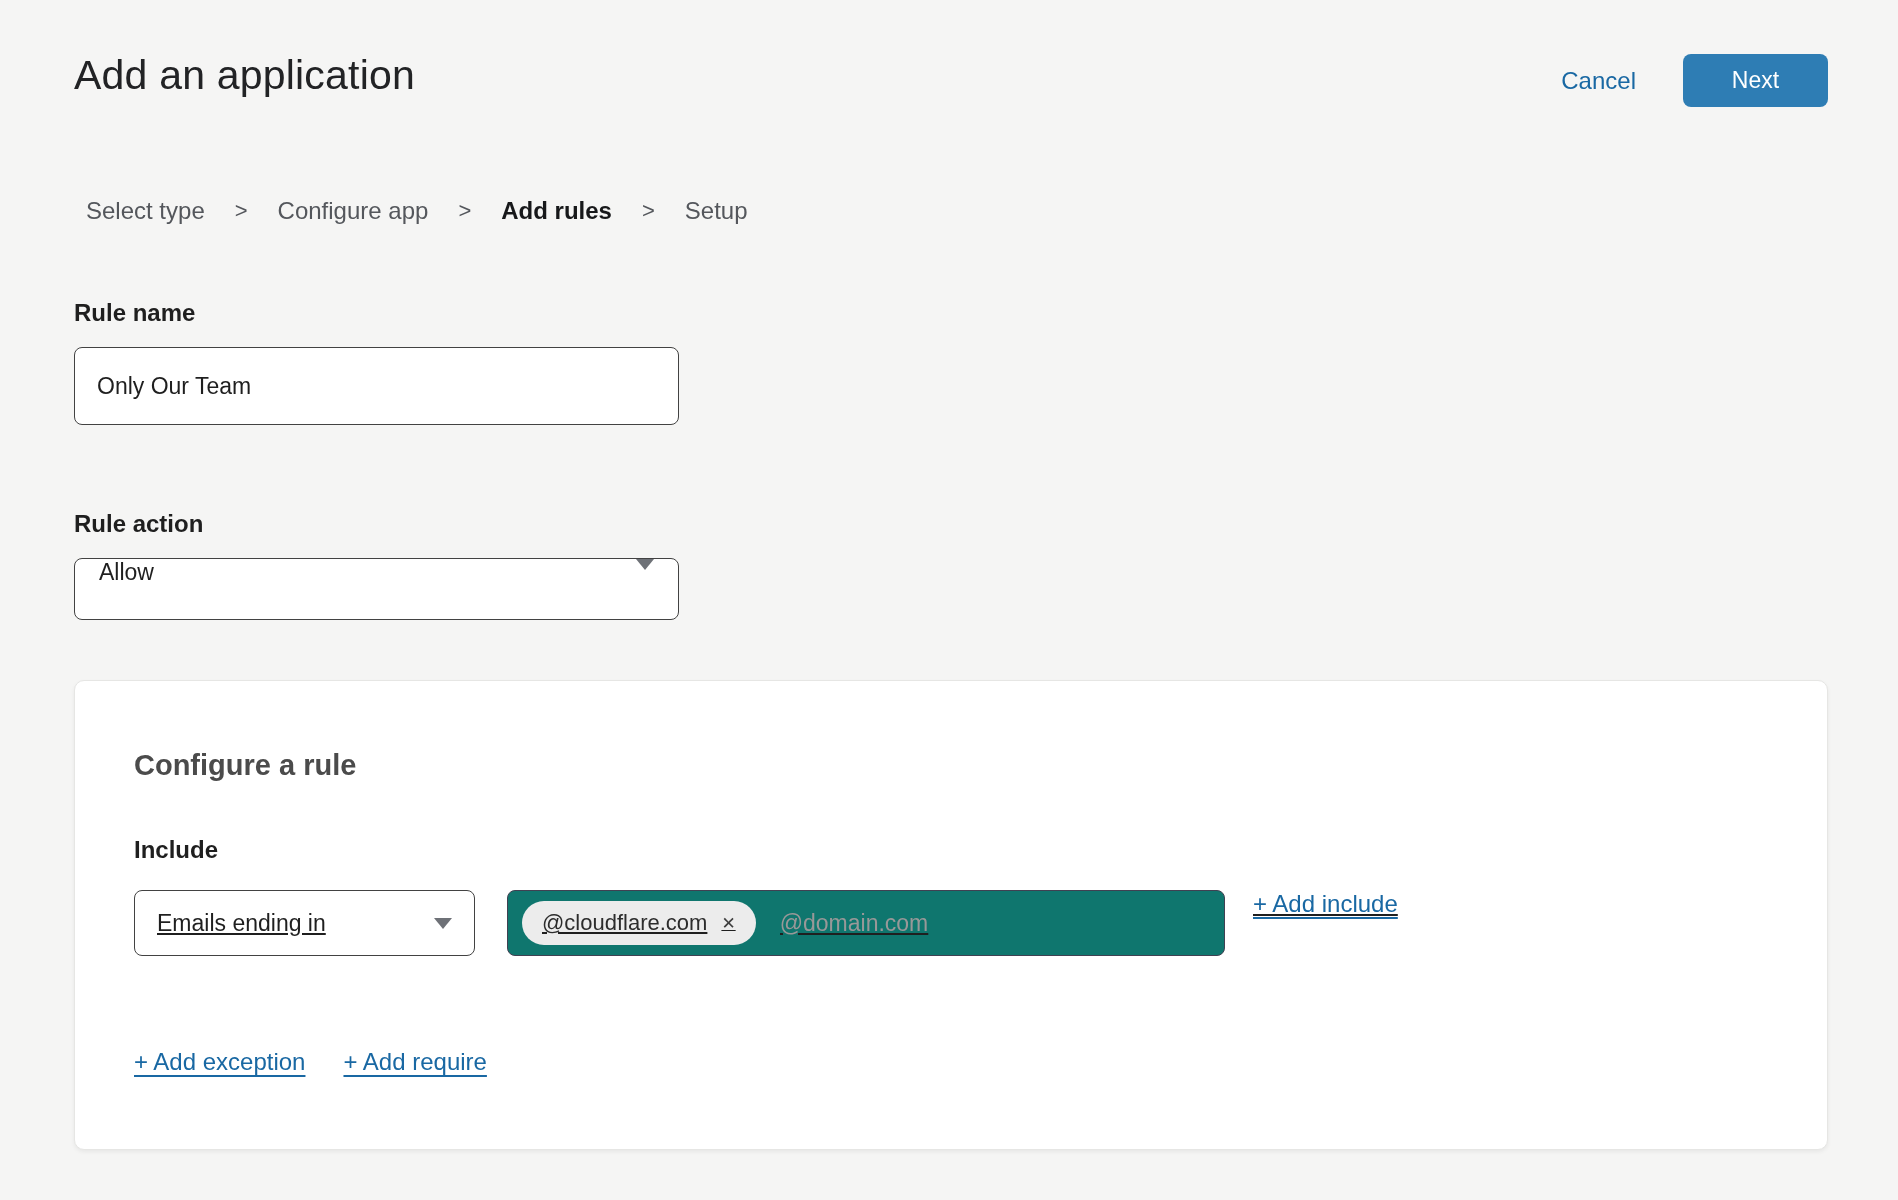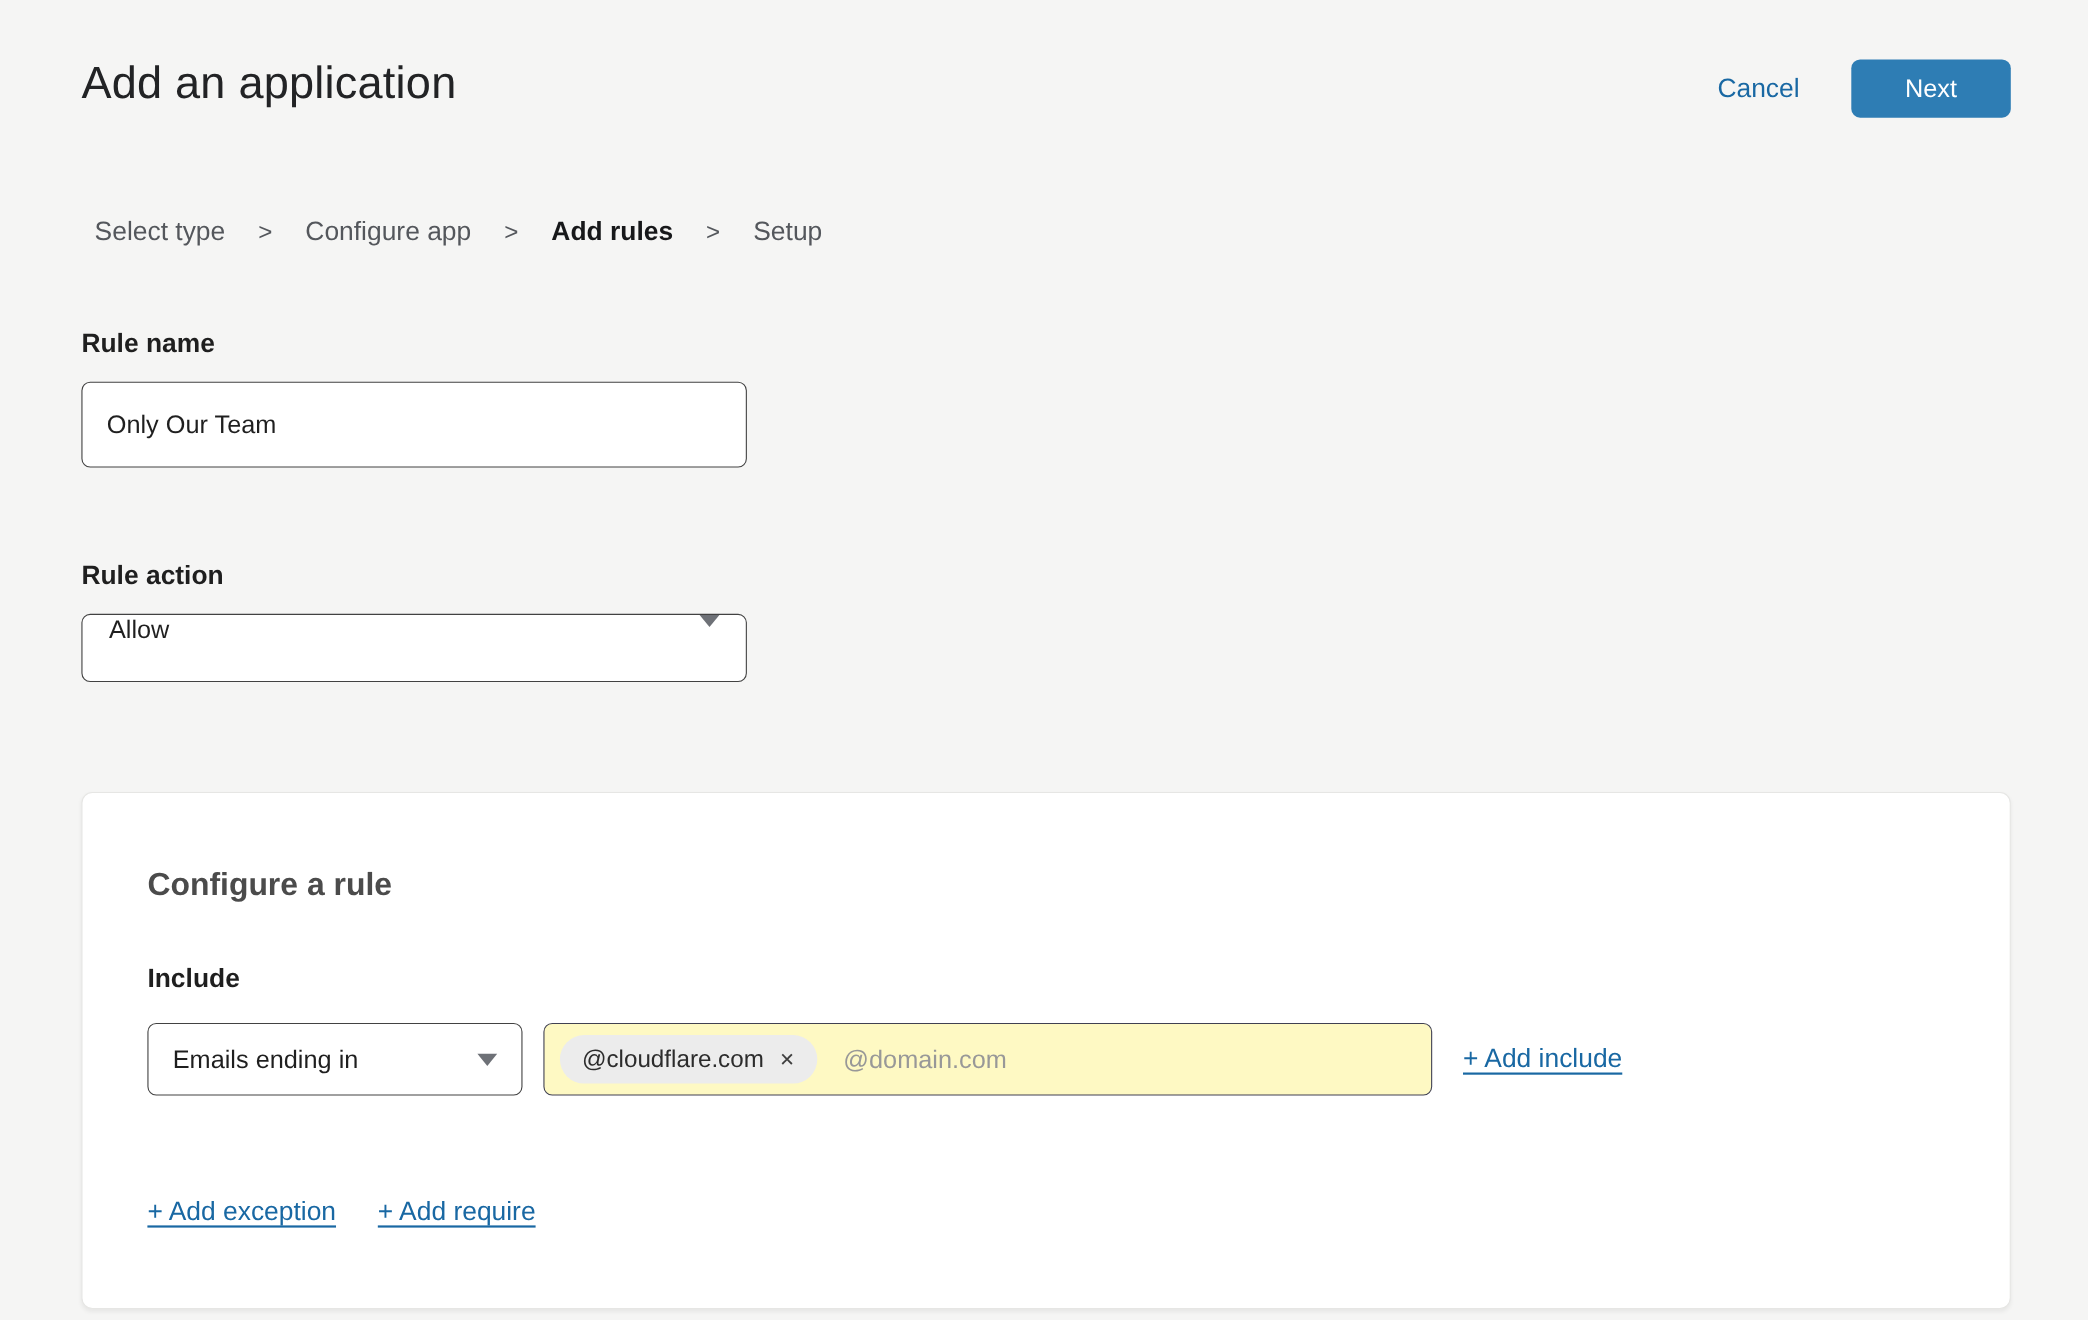--- a/index.html
+++ b/index.html
@@ -97,21 +97,21 @@
     width: 0; height: 0;
     border-left: 9px solid transparent;
     border-right: 9px solid transparent;
     border-top: 11px solid #6e7177;
   }
 
   
   .card {
     position: absolute;
     left: 74px;
-    top: 720px;
+    top: 680px;
     width: 1754px;
     height: 470px;
     background: #ffffff;
     border: 1px solid #e6e6e4;
     border-radius: 10px;
     box-shadow: 0 2px 4px rgba(0,0,0,0.06);
     padding: 68px 59px 0 59px;
   }
   .card-title {
     font-size: 29px;
@@ -120,44 +120,44 @@
   }
   .include-label {
     display: block;
     font-size: 24px;
     font-weight: 700;
     color: #1f1f1f;
     margin-top: 54px;
   }
   .include-row {
     display: flex;
-    align-items: center;
     margin-top: 26px;
+    text-decoration: underline;
   }
   .selector-box {
     width: 341px;
     height: 66px;
     border: 1.5px solid #424242;
     border-radius: 8px;
     background: #ffffff;
     display: flex;
     align-items: center;
     justify-content: space-between;
     padding: 0 22px;
     font-size: 23px;
     cursor: pointer;
     flex: none;
   }
   .chip-input {
-    margin-left: 19px;
-    width: 808px;
+    margin-left: 32px;
+    width: 718px;
     height: 66px;
     border: 1.5px solid #404152;
     border-radius: 8px;
-    background: #fef9c3;
+    background: #0f766e;
     display: flex;
     align-items: center;
     padding: 0 14px;
     flex: none;
   }
   .chip {
     display: inline-flex;
     align-items: center;
     background: #ececec;
     border-radius: 22px;

